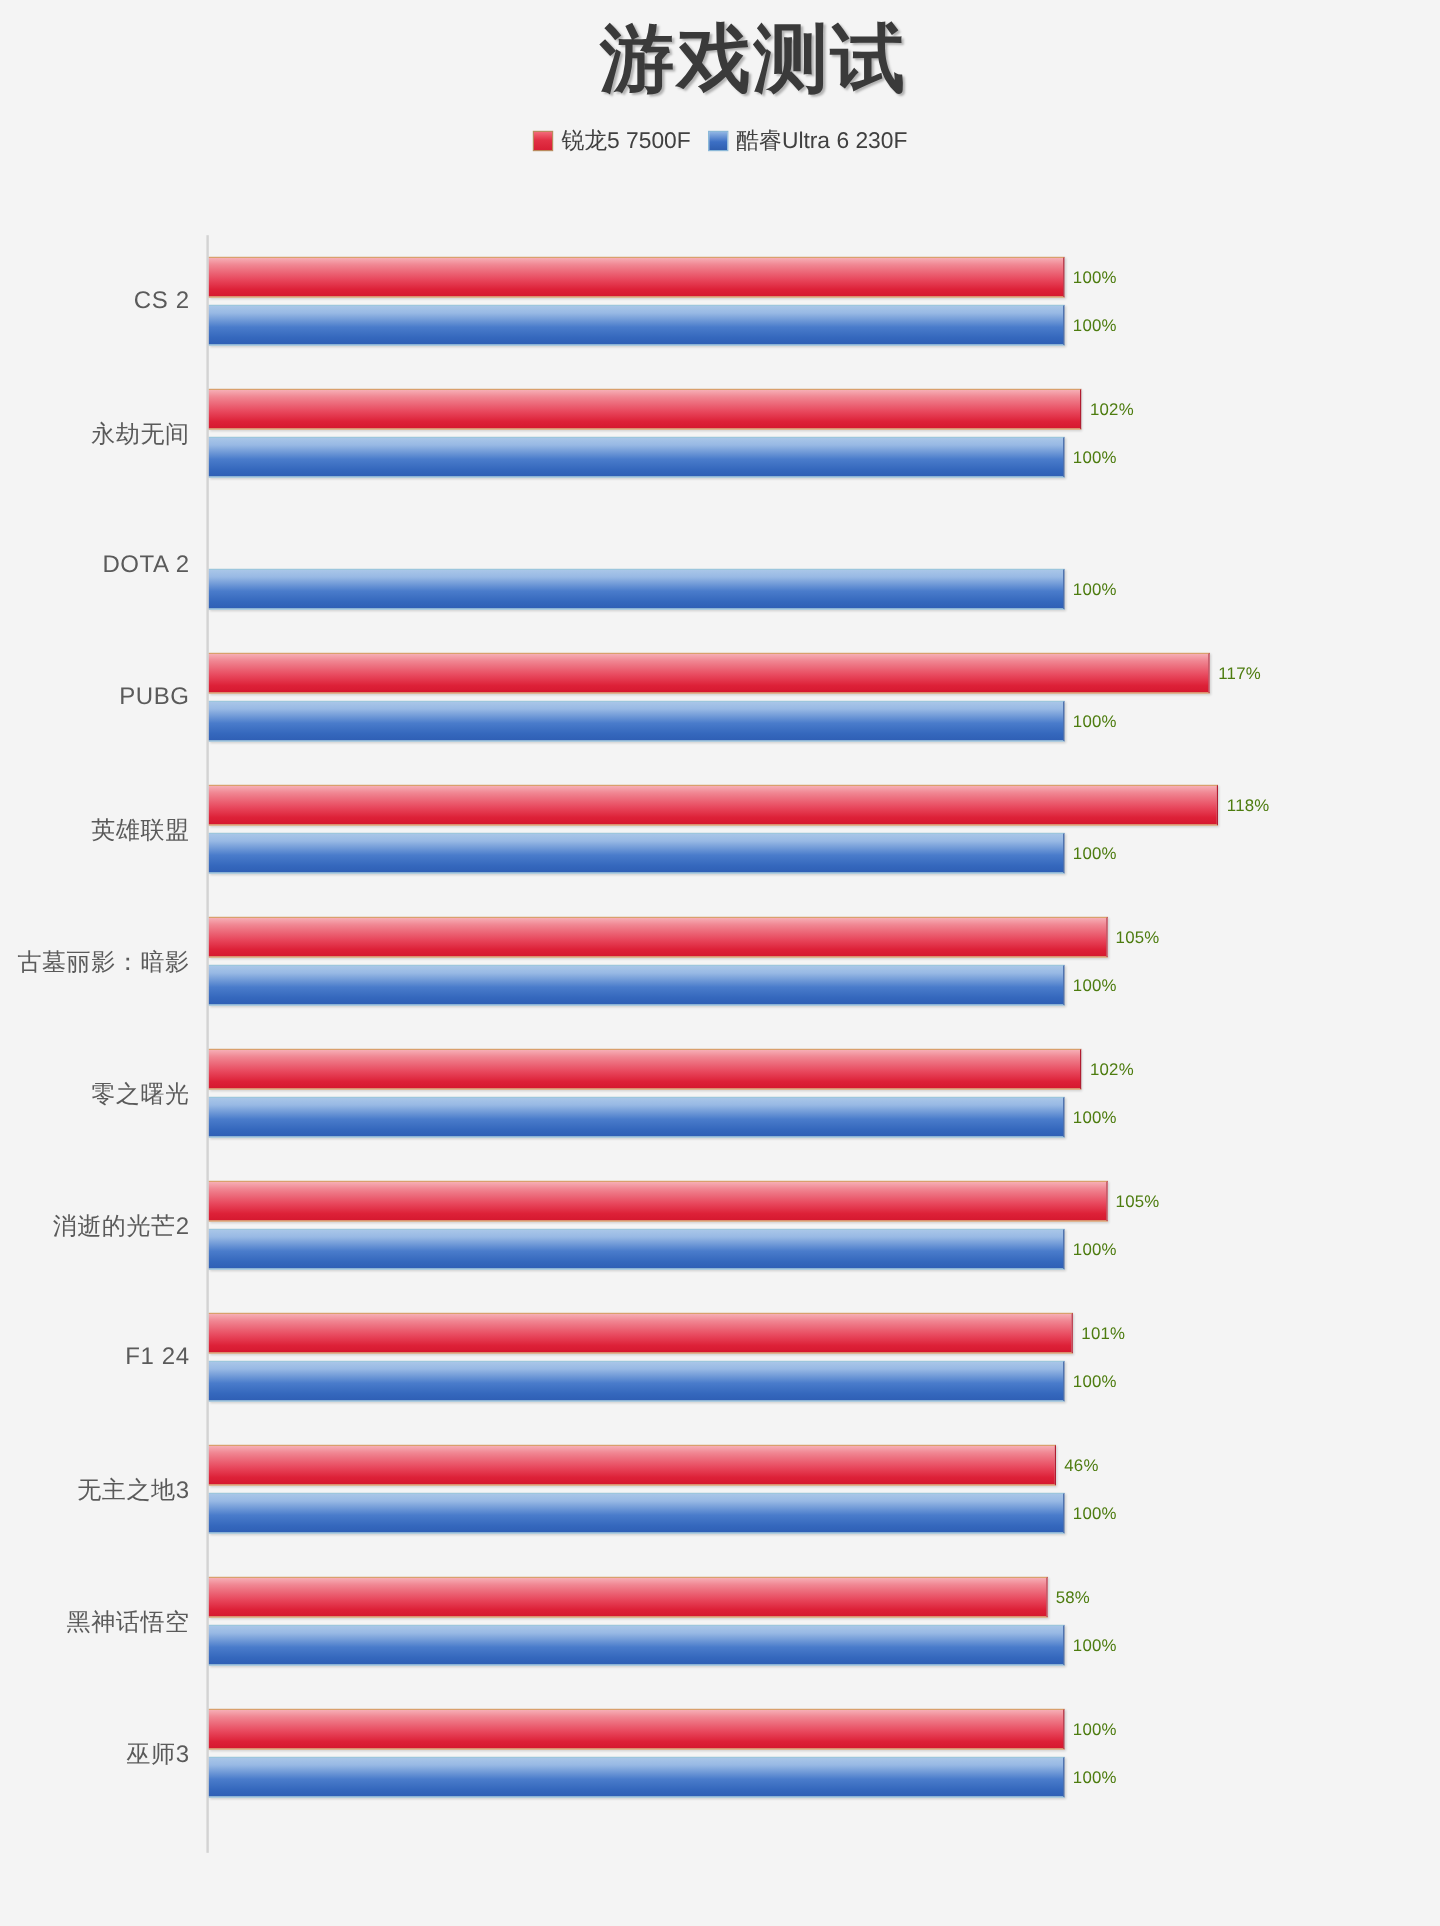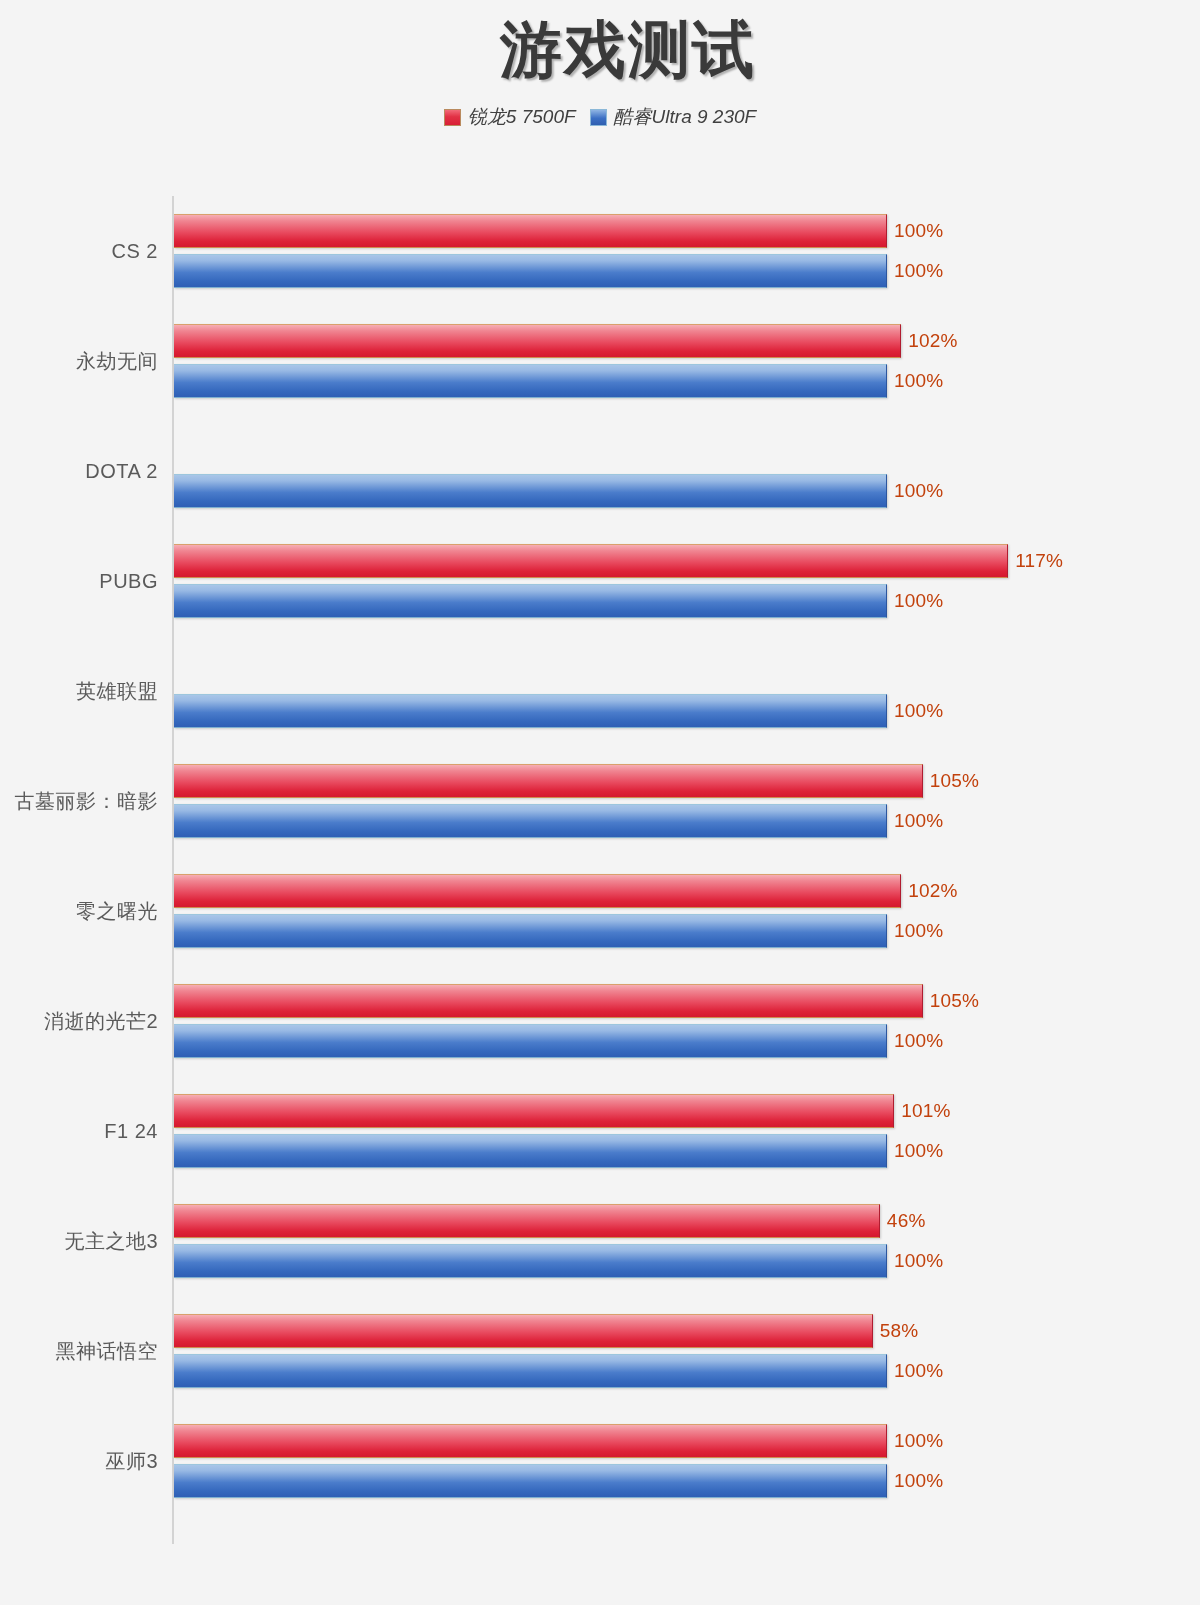--- a/index.html
+++ b/index.html
@@ -52,21 +52,20 @@
     align-items: center;
     gap: 14px;
     font-size: 19px;
     color: #404040;
   }
   .legend-entry {
     display: flex;
     align-items: center;
     gap: 7px;
     white-space: nowrap;
-    font-style: italic;
   }
   .legend-swatch {
     width: 17px;
     height: 17px;
     display: inline-block;
     border: 1px solid rgba(0,0,0,0.25);
     box-sizing: border-box;
   }
   .legend-swatch.red {
     background: linear-gradient(to bottom, #f26a78 0%, #e23145 45%, #d81f35 100%);
@@ -156,41 +155,41 @@
                 #3568bd 82%,
                 #2f5fb5 100%);
     border-top: 1px solid #9cc6dd;
     border-bottom: 1px solid #7fb0cf;
     border-right: 1px solid #2b559f;
     box-shadow: 1px 1px 2px rgba(0,0,0,0.16);
   }
 
   .bar-value {
     margin-left: 7px;
-    font-size: 19px;
-    color: #c2410c;
+    font-size: 14px;
+    color: #4d7c0f;
     white-space: nowrap;
     letter-spacing: 0.2px;
   }
 </style>
 </head>
 <body>
 
 <div class="chart-root">
 
   <div class="chart-title">游戏测试</div>
 
   <div class="legend">
     <div class="legend-entry">
       <span class="legend-swatch red"></span>
       <span>锐龙5 7500F</span>
     </div>
     <div class="legend-entry">
       <span class="legend-swatch blue"></span>
-      <span>酷睿Ultra 9 230F</span>
+      <span>酷睿Ultra 6 230F</span>
     </div>
   </div>
 
   <div class="plot">
     <div class="axis-line"></div>
     <div class="rows" id="rows">
         <div class="group">
           <div class="cat-label">CS 2</div>
           <div class="bar-wrap red">
             <div class="bar red" style="width: 713px;"></div>
@@ -225,20 +224,24 @@
             <div class="bar red" style="width: 834.21px;"></div>
             <span class="bar-value">117%</span>
           </div>
           <div class="bar-wrap blue">
             <div class="bar blue" style="width: 713px;"></div>
             <span class="bar-value">100%</span>
           </div>
         </div>
         <div class="group">
           <div class="cat-label">英雄联盟</div>
+          <div class="bar-wrap red">
+            <div class="bar red" style="width: 841.34px;"></div>
+            <span class="bar-value">118%</span>
+          </div>
           <div class="bar-wrap blue">
             <div class="bar blue" style="width: 713px;"></div>
             <span class="bar-value">100%</span>
           </div>
         </div>
         <div class="group">
           <div class="cat-label">古墓丽影：暗影</div>
           <div class="bar-wrap red">
             <div class="bar red" style="width: 748.65px;"></div>
             <span class="bar-value">105%</span>

